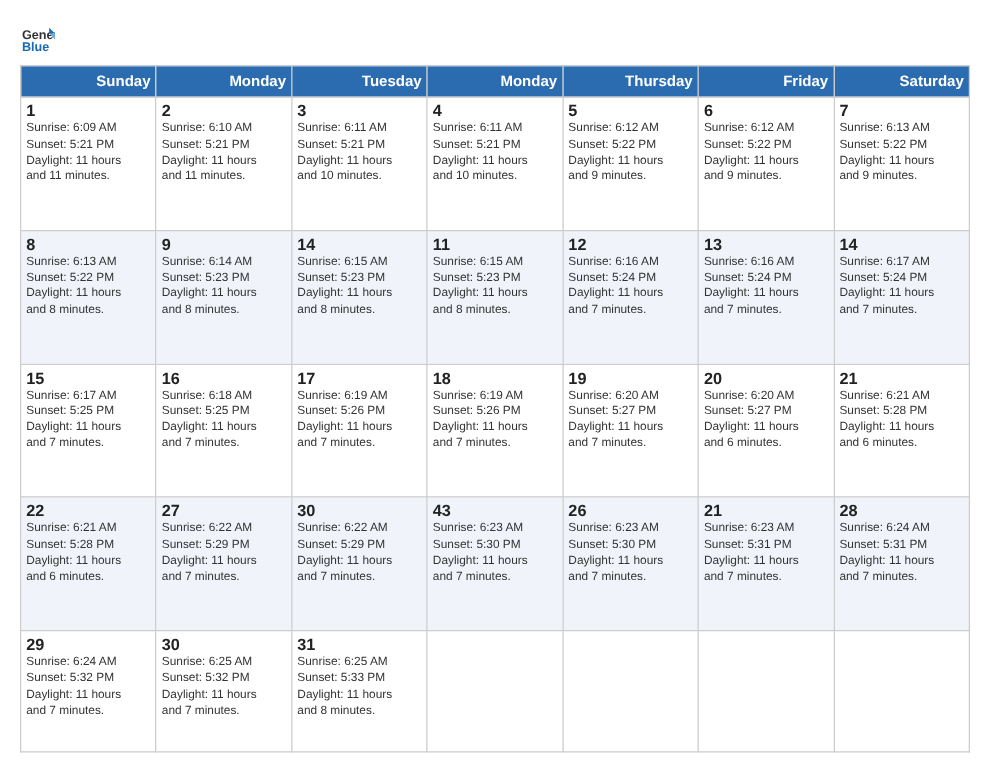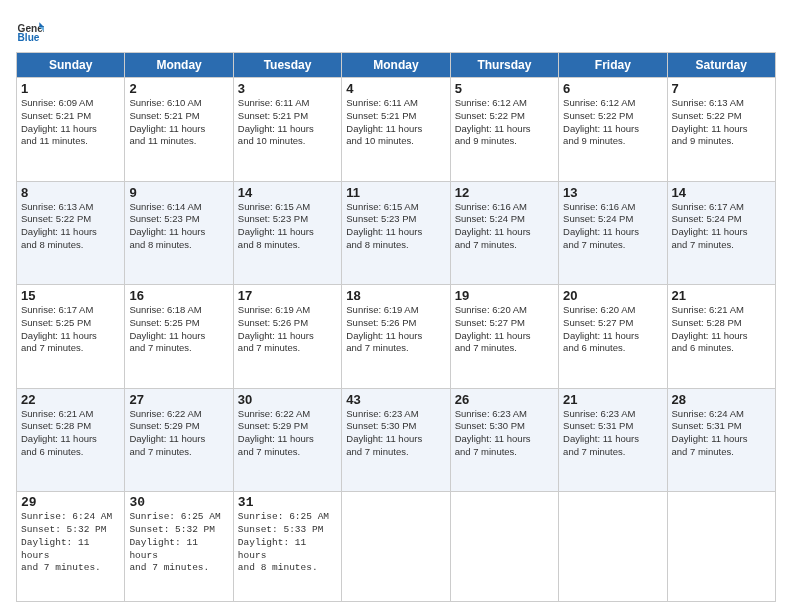--- a/index.html
+++ b/index.html
@@ -50,35 +50,34 @@
       border-collapse: collapse;
       width: 100%;
       table-layout: fixed;
     }
     .calendar th {
       background: #2b6cb0;
       color: #fff;
       font-size: 12px;
       font-weight: bold;
       padding: 5px 4px;
-      text-align: center;
+      text-align: right;
       border: 1px solid #ccc;
     }
     .calendar td {
       border: 1px solid #ccc;
       vertical-align: top;
       padding: 3px 4px;
       font-size: 9.5px;
       color: #333;
       background: #fff;
       height: 82px;
     }
     .calendar tr:last-child td {
       height: 70px;
-      font-family: Liberation Mono, monospace;
     }
     .day-num {
       font-size: 13px;
       font-weight: bold;
       color: #222;
       display: block;
       margin-bottom: 1px;
     }
     .cell-line {
       display: block;

